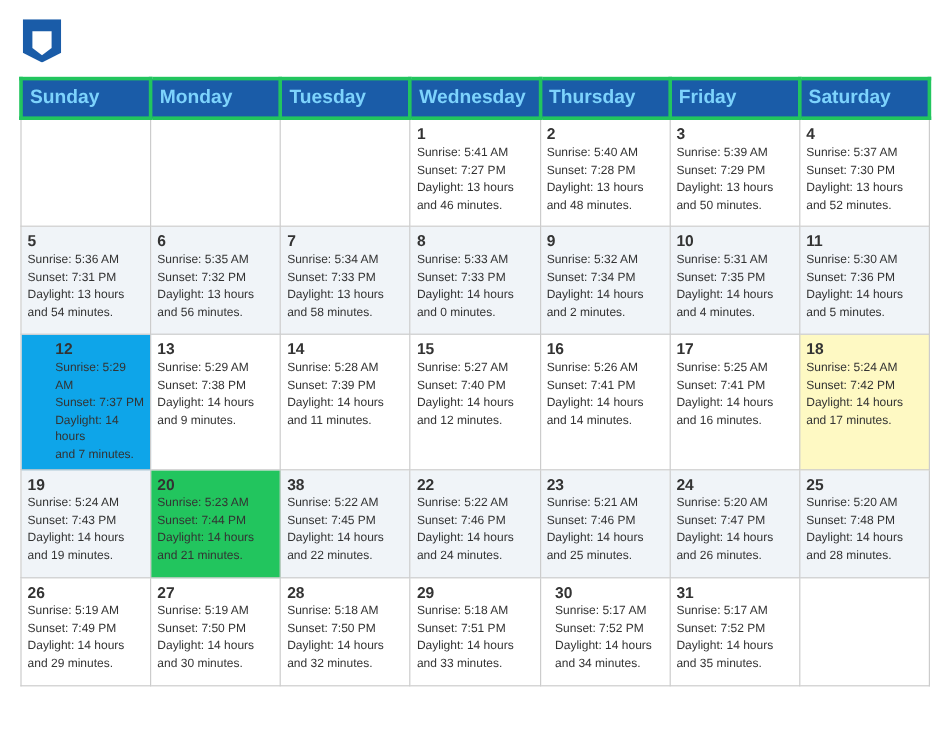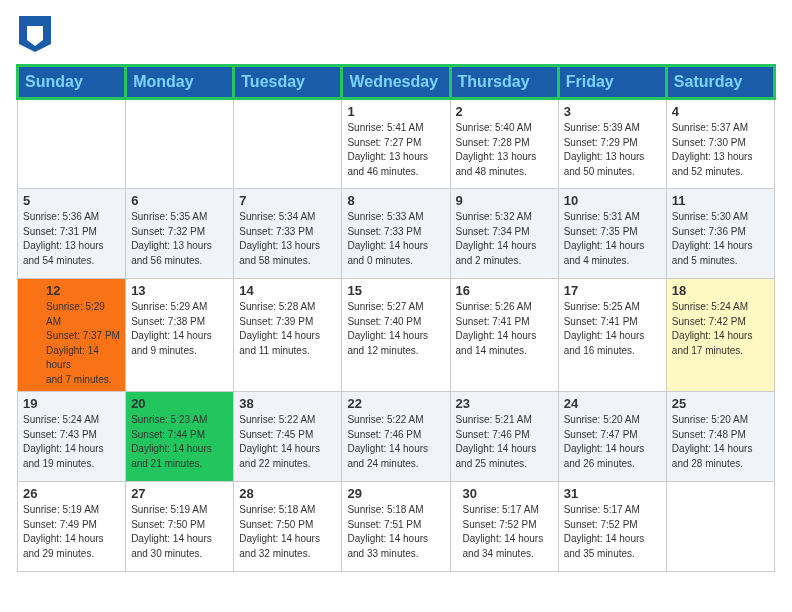--- a/index.html
+++ b/index.html
@@ -158,21 +158,21 @@
         <td style="background-color: rgb(240, 244, 248);">
           <div class="day-number">10</div>
           <div class="day-info">Sunrise: 5:31 AM<br>Sunset: 7:35 PM<br>Daylight: 14 hours<br>and 4 minutes.</div>
         </td>
         <td style="background-color: rgb(240, 244, 248);">
           <div class="day-number">11</div>
           <div class="day-info">Sunrise: 5:30 AM<br>Sunset: 7:36 PM<br>Daylight: 14 hours<br>and 5 minutes.</div>
         </td>
       </tr>
       <tr>
-        <td style="background-color: #f97316; padding-left: 28px;">
+        <td style="background-color: #0ea5e9; padding-left: 28px;">
           <div class="day-number">12</div>
           <div class="day-info">Sunrise: 5:29 AM<br>Sunset: 7:37 PM<br>Daylight: 14 hours<br>and 7 minutes.</div>
         </td>
         <td style="background-color: rgb(255, 255, 255);">
           <div class="day-number">13</div>
           <div class="day-info">Sunrise: 5:29 AM<br>Sunset: 7:38 PM<br>Daylight: 14 hours<br>and 9 minutes.</div>
         </td>
         <td style="background-color: rgb(255, 255, 255);">
           <div class="day-number">14</div>
           <div class="day-info">Sunrise: 5:28 AM<br>Sunset: 7:39 PM<br>Daylight: 14 hours<br>and 11 minutes.</div>

